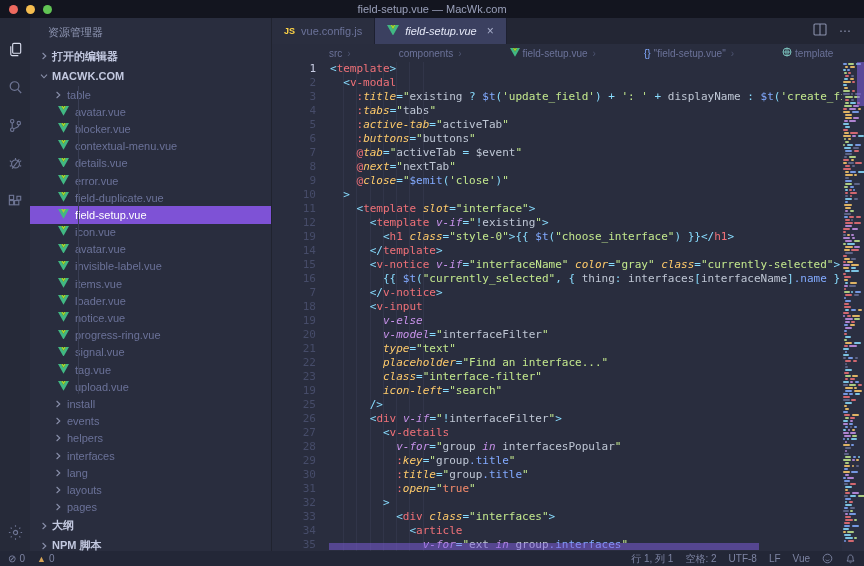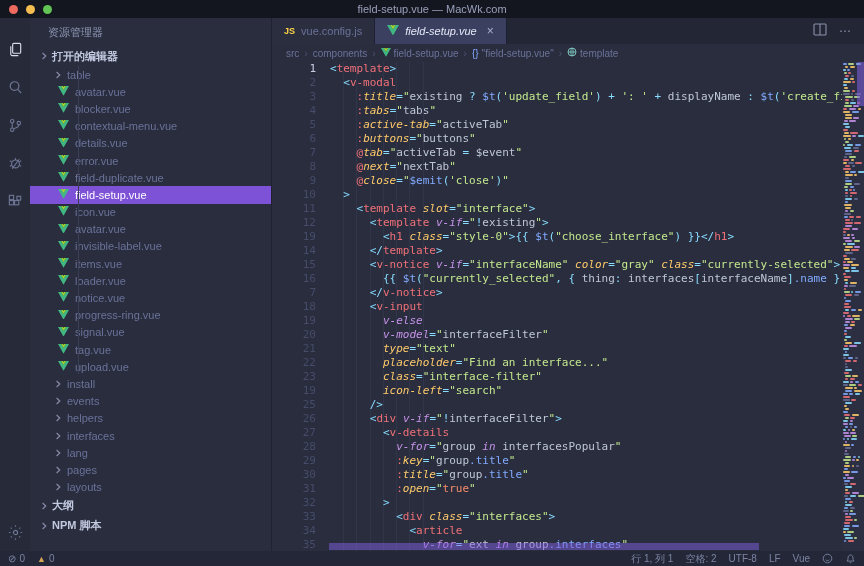--- a/index.html
+++ b/index.html
@@ -49,21 +49,21 @@
   .tab.active { background:#3b4060; color:#e6e9f8; }
   .tab.active .tab-label { font-style:italic; }
   .js-badge { color:#ffd446; font-size:9px; font-weight:bold; }
   .tab-close { margin-left:4px; color:#aab0cc; font-size:12px; line-height:1; }
   .tab-actions { margin-left:auto; display:flex; align-items:center; gap:12px;
     padding-right:12px; color:#8a90ab; }
   .more-dots { font-size:12px; letter-spacing:1px; color:#8a90ab; }
 
   .breadcrumbs { height:18px; flex:none; display:flex; align-items:center; gap:5px;
     padding-left:14px; font-size:10px; color:#6b7299; }
-  .crumb { display:inline-flex; align-items:center; gap:3px; white-space:nowrap; }
+  .crumb { display:inline-flex; align-items:center; gap:3px; white-space:nowrap;margin-left:43px; }
   .crumb-sep { color:#4c5370; }
   .braces-glyph { color:#82aaff; font-size:10px; }
 
   
   .editor { flex:1; position:relative; display:flex; overflow:hidden;
     font-family:"DejaVu Sans Mono", monospace; font-size:11px; line-height:14px; }
   .gutter { width:44px; flex:none; text-align:right; color:#464c69; user-select:none; }
   .gutter .ln { height:14px; }
   .gutter .ln.cur { color:#c8cde3; }
   .code { flex:1; min-width:0; position:relative; padding-left:14px; white-space:pre;
@@ -149,20 +149,28 @@
   <div class="sidebar">
     <div class="sb-title">资源管理器</div>
     <div class="section-row">
       <span class="chev">
           <svg width="8" height="8" viewBox="0 0 8 8">
             <path d="M2.6 1 5.8 4 2.6 7" fill="none" stroke="#8a90ab" stroke-width="1.1"></path>
           </svg>
         </span>
       <span>打开的编辑器</span>
     </div>
+    <div class="section-row">
+      <span class="chev open">
+          <svg width="8" height="8" viewBox="0 0 8 8">
+            <path d="M2.6 1 5.8 4 2.6 7" fill="none" stroke="#8a90ab" stroke-width="1.1"></path>
+          </svg>
+        </span>
+      <span>MACWK.COM</span>
+    </div>
     <div class="tree">
       <div class="tree-guide"></div>
     <div class="tree-row kind-folder">
           <span class="chev">
             <svg width="8" height="8" viewBox="0 0 8 8">
               <path d="M2.6 1 5.8 4 2.6 7" fill="none" stroke="#8a90ab" stroke-width="1.1"></path>
             </svg>
           </span>
           <span class="lbl">table</span>
         </div>
@@ -324,29 +332,29 @@
             </svg>
           </span>
           <span class="lbl">lang</span>
         </div>
         <div class="tree-row kind-folder">
           <span class="chev">
             <svg width="8" height="8" viewBox="0 0 8 8">
               <path d="M2.6 1 5.8 4 2.6 7" fill="none" stroke="#8a90ab" stroke-width="1.1"></path>
             </svg>
           </span>
-          <span class="lbl">pages</span>
+          <span class="lbl">layouts</span>
         </div>
         <div class="tree-row kind-folder">
           <span class="chev">
             <svg width="8" height="8" viewBox="0 0 8 8">
               <path d="M2.6 1 5.8 4 2.6 7" fill="none" stroke="#8a90ab" stroke-width="1.1"></path>
             </svg>
           </span>
-          <span class="lbl">layouts</span>
+          <span class="lbl">pages</span>
         </div>
       </div>
     <div class="section-row">
       <span class="chev">
           <svg width="8" height="8" viewBox="0 0 8 8">
             <path d="M2.6 1 5.8 4 2.6 7" fill="none" stroke="#8a90ab" stroke-width="1.1"></path>
           </svg>
         </span>
       <span>大纲</span>
     </div>

